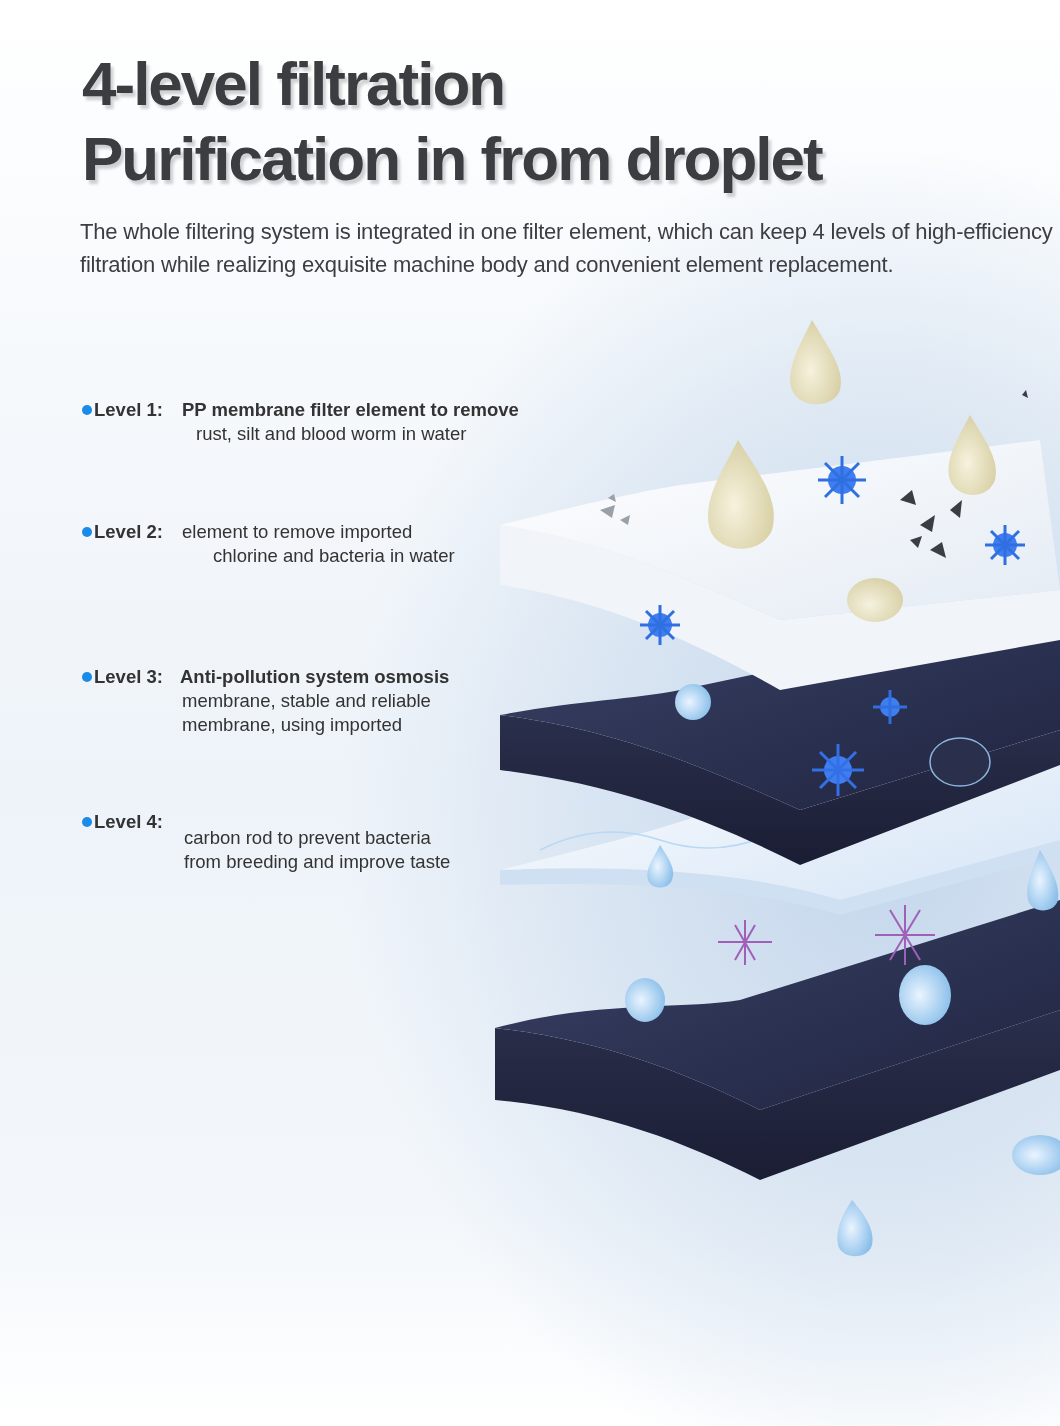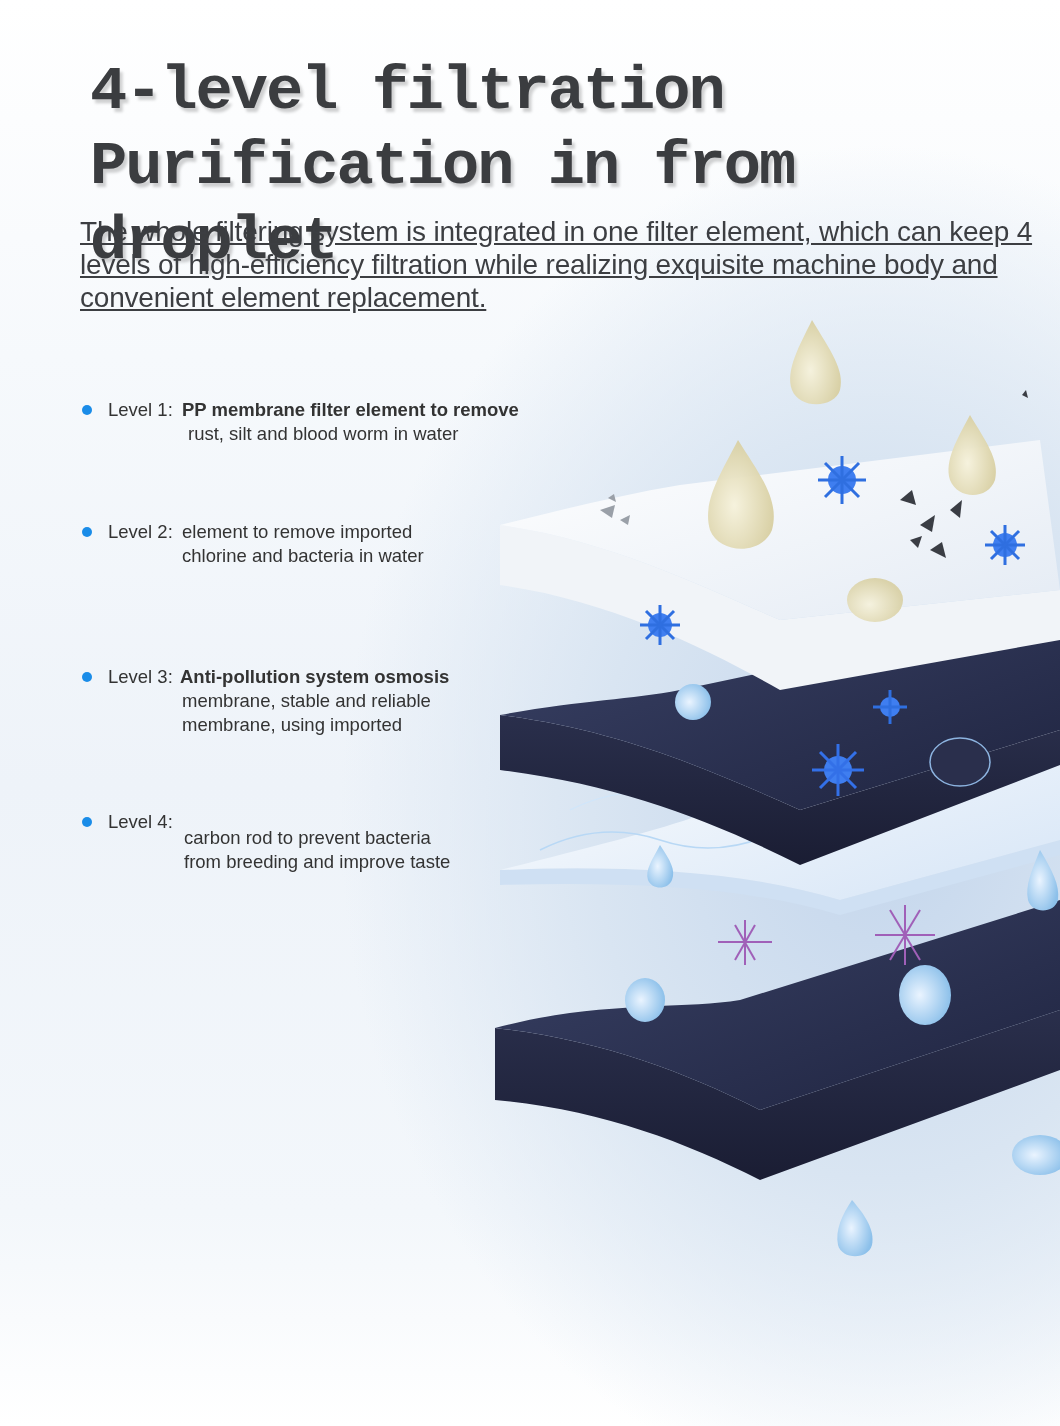--- a/index.html
+++ b/index.html
@@ -4,35 +4,35 @@
 <style>
   html, body { margin: 0; padding: 0; }
   body {
     width: 1060px; height: 1426px; overflow: hidden; position: relative;
     font-family: "Liberation Sans", "DejaVu Sans", sans-serif;
     background:
       radial-gradient(ellipse 720px 900px at 880px 820px, #c4d6ec 0%, #d9e5f2 40%, rgba(255,255,255,0) 75%),
       linear-gradient(180deg, #ffffff 0%, #f6f9fc 25%, #eef3f9 55%, #f3f7fb 85%, #ffffff 100%);
   }
   .headline {
-    position: absolute; left: 78px; top: 42px; margin: 12px;
-    font-family: Liberation Mono, monospace; font-weight: bold;
+    position: absolute; left: 78px; top: 42px; margin: 4px;
+    font-family: Liberation Sans, sans-serif; font-weight: bold;
     font-size: 62px; line-height: 75px; color: #3b3d40; letter-spacing: -2px;
     text-shadow: 3px 4px 3px rgba(0,0,0,0.18), -1px -1px 0 #fff;
   }
   .headline span { display: block; }
   .intro {
     position: absolute; left: 80px; top: 215px; width: 975px; margin: 0;
     font-family: "Liberation Sans", sans-serif;
-    font-size: 28px; line-height: 33px; color: #3c3e42; letter-spacing: -0.2px; text-decoration: underline;
+    font-size: 22px; line-height: 33px; color: #3c3e42; letter-spacing: -0.2px;
   }
   .levels { position: absolute; left: 80px; top: 398px; margin: 0; padding: 0; list-style: none; }
   .level { position: absolute; left: 0; width: 480px; font-size: 18.5px; line-height: 24px; color: #333; }
   .level .dot { position: absolute; left: 2px; top: 7px; width: 10px; height: 10px; border-radius: 50%; background: #1a8ce8; }
-  .level .prefix { position: absolute; left: 28px; top: 0; white-space: nowrap; }
+  .level .prefix { position: absolute; left: 14px; top: 0; white-space: nowrap; font-weight: bold; }
   .level .body { position: absolute; left: 102px; top: 0; width: 380px; }
   .level .body .first { display: block; margin-left: -2px; font-weight: bold; }
   .illus { position: absolute; left: 480px; top: 310px; width: 580px; height: 1116px; }
   svg { display: block; }
 </style>
 </head>
 <body>
 
 <h1 class="headline">
   <span>4-level filtration</span>
@@ -40,29 +40,29 @@
 </h1>
 
 <p class="intro">The whole filtering system is integrated in one filter element, which can keep 4 levels of high-efficiency filtration while realizing exquisite machine body and convenient element replacement.</p>
 
 <ul class="levels">
   <li class="level" style="top:0px;">
     <span class="dot"></span>
     <span class="prefix">Level 1:</span>
     <span class="body" style="left:104px;">
       <span class="first">PP membrane filter element to remove</span>
-      <span style="display:block;margin-left:4px;">rust, silt and blood worm in water</span>
+      <span style="display:block;margin-left:12px;">rust, silt and blood worm in water</span>
     </span>
   </li>
   <li class="level" style="top:122px;">
     <span class="dot"></span>
     <span class="prefix">Level 2:</span>
     <span class="body">
       <span style="display:block;">element to remove imported</span>
-      <span style="display:block;">chlorine and bacteria in water</span>
+      <span style="display:block;margin-left:31px;">chlorine and bacteria in water</span>
     </span>
   </li>
   <li class="level" style="top:267px;">
     <span class="dot"></span>
     <span class="prefix">Level 3:</span>
     <span class="body">
       <span class="first">Anti-pollution system osmosis</span>
       <span style="display:block;">membrane, stable and reliable</span>
       <span style="display:block;">membrane, using imported</span>
     </span>

